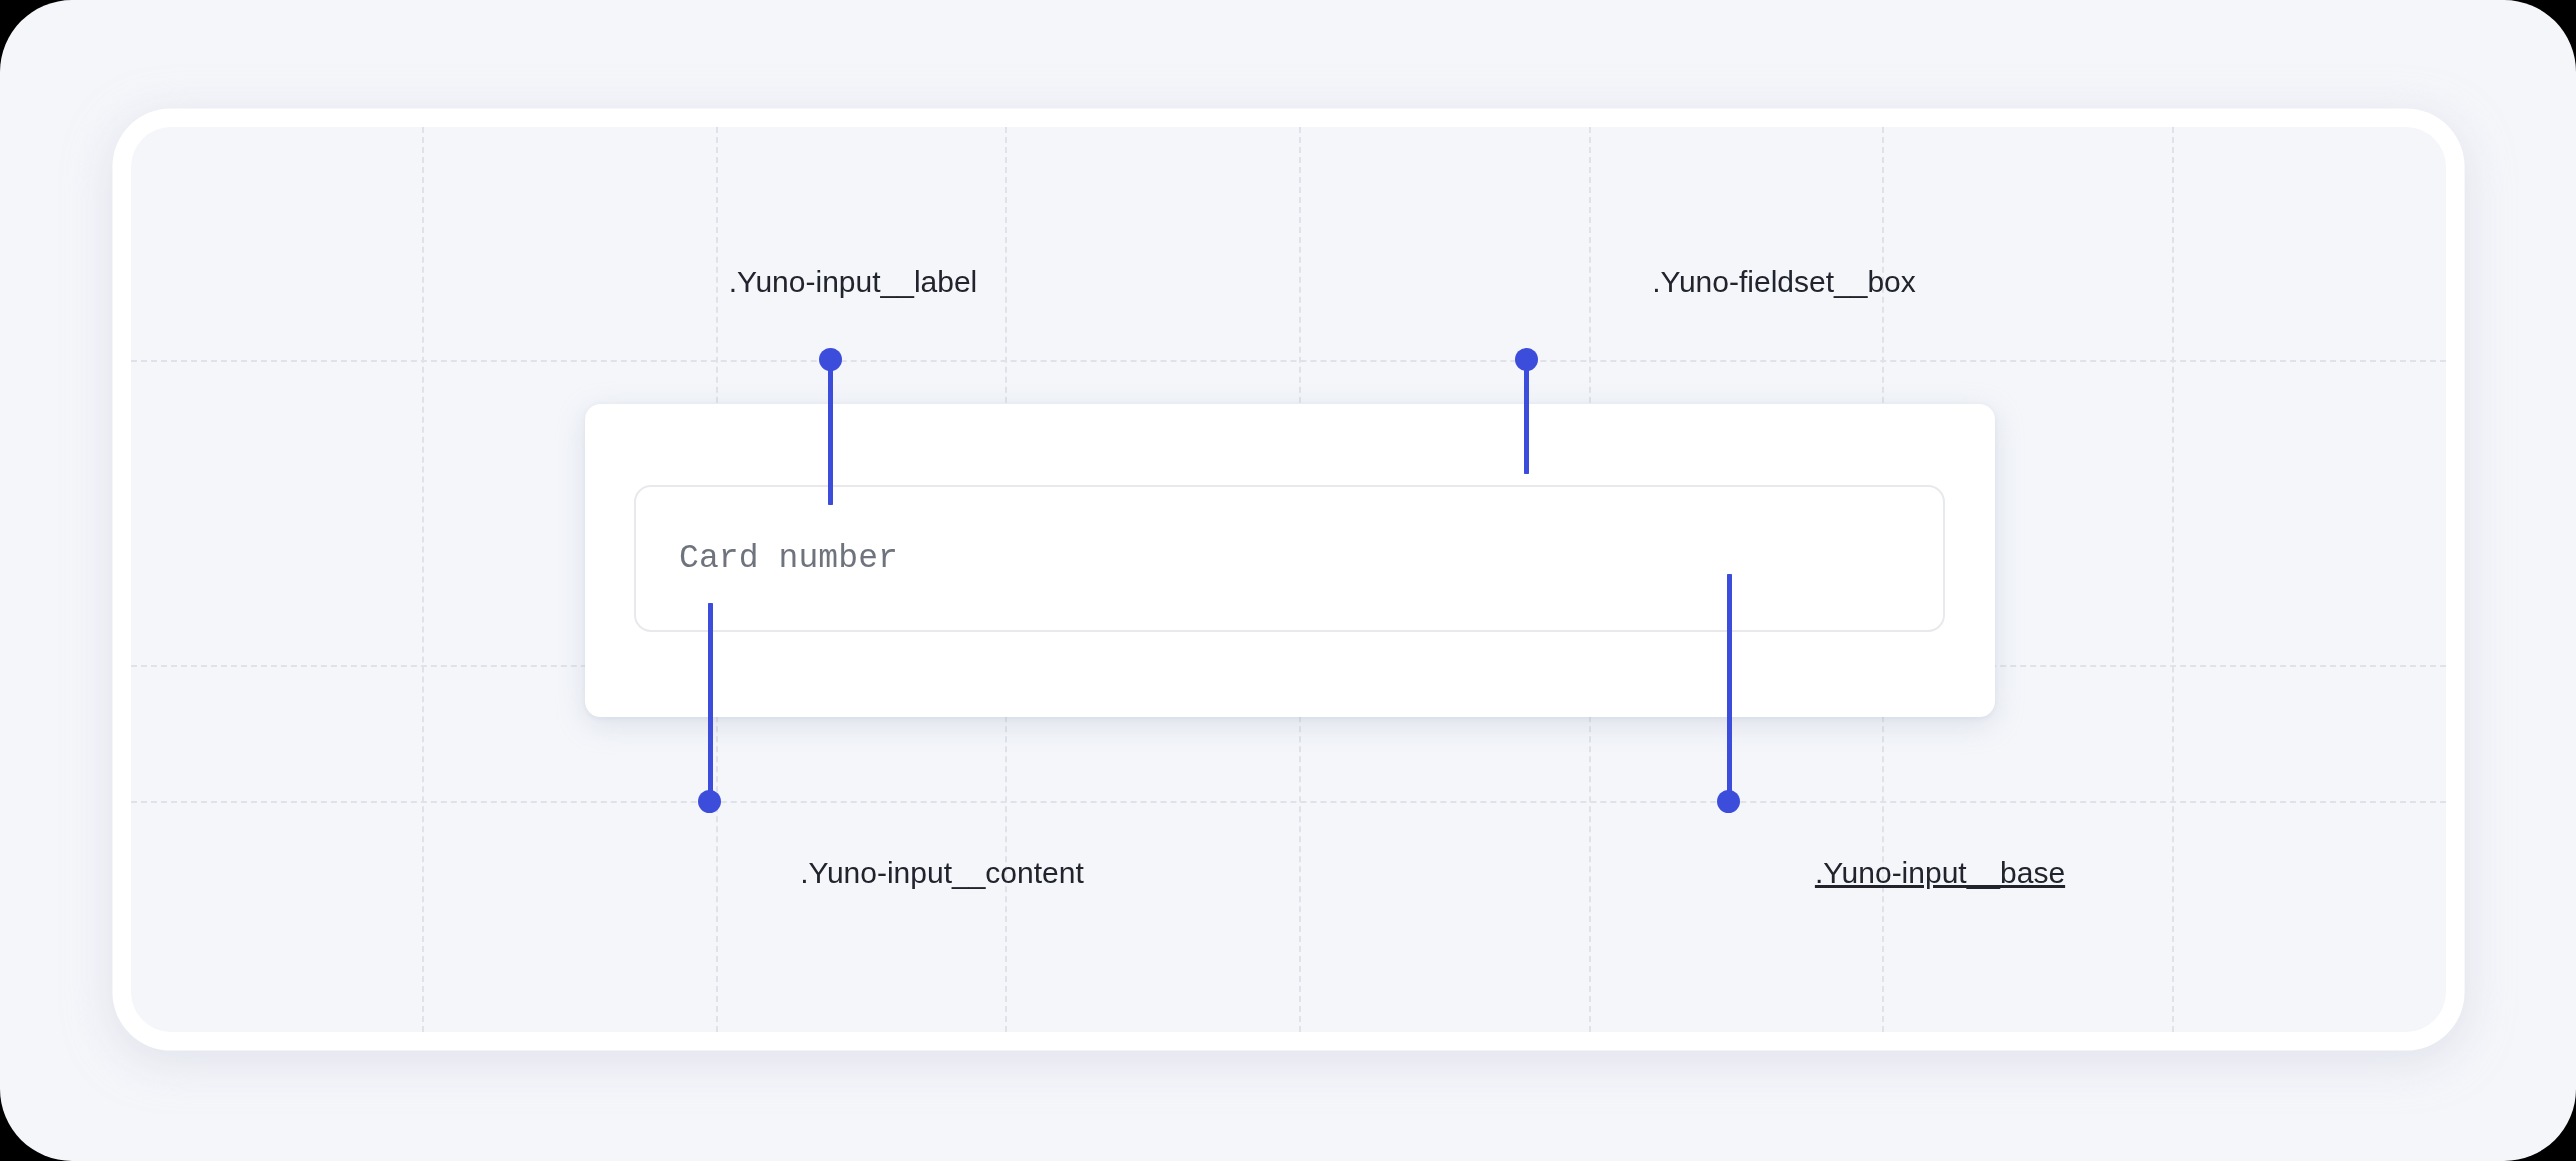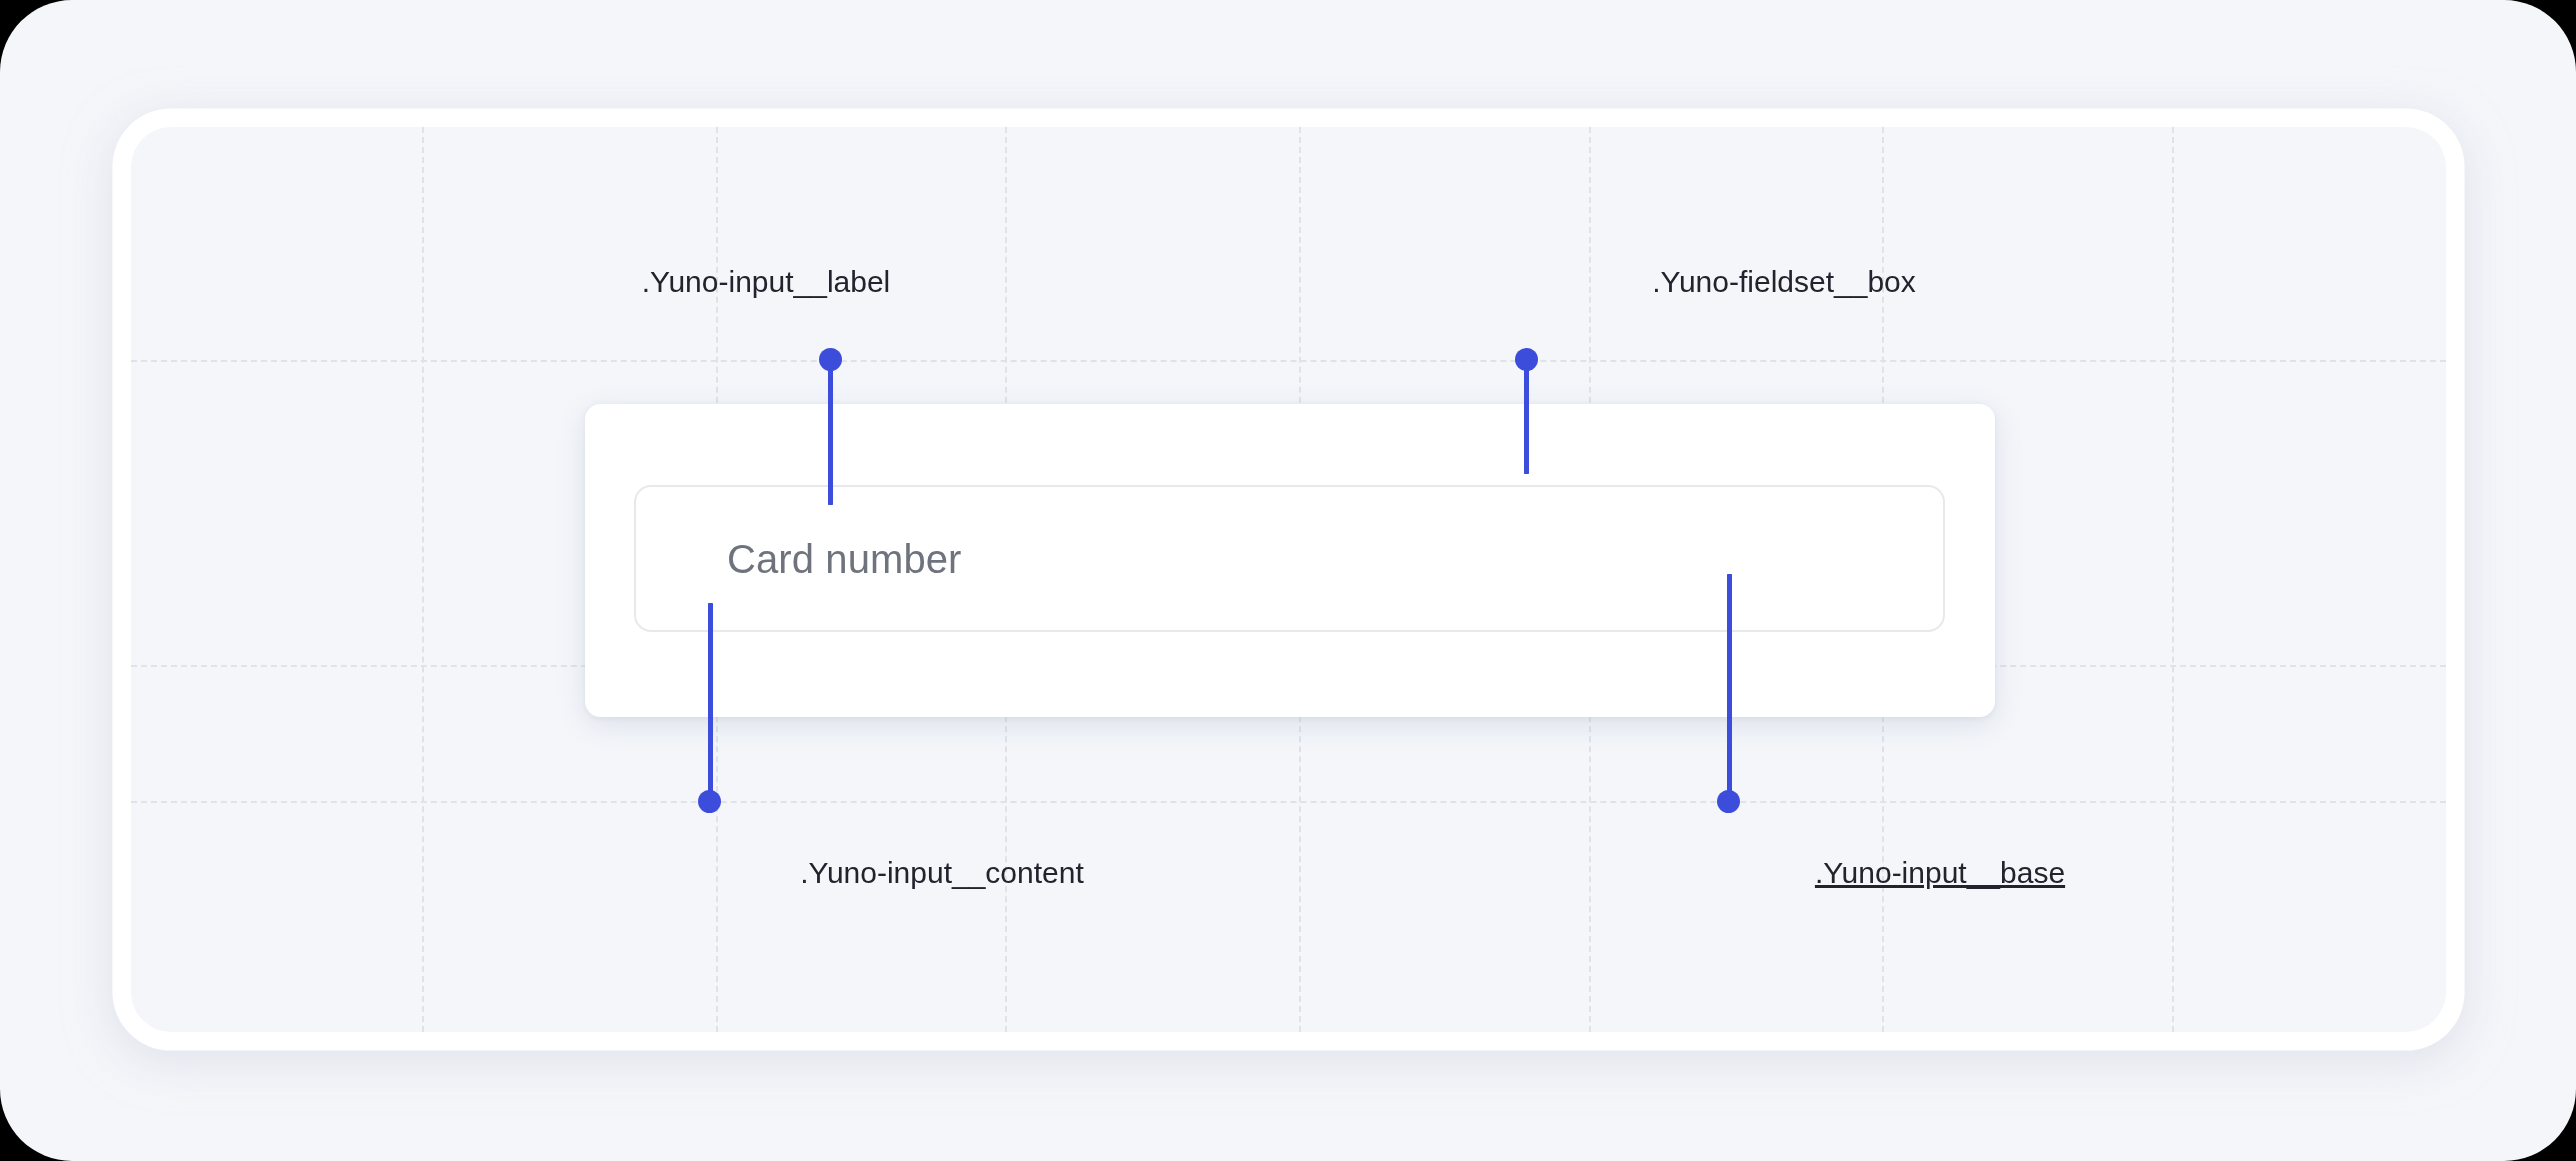--- a/index.html
+++ b/index.html
@@ -88,27 +88,26 @@
   }
   .input-content {
     position: absolute;
     left: 43px;
     top: 0;
     height: 100%;
     display: flex;
     align-items: center;
   }
   .input-placeholder {
-    font-size: 40px;
+    font-size: 33px;
     line-height: 1;
     color: #6e737d;
-    font-family: Liberation Sans, sans-serif;
+    font-family: Liberation Mono, monospace;
     letter-spacing: 0.1px;
     white-space: nowrap;
-    margin-left: 48px;
   }
 
   
   .callout {
     position: absolute;
   }
   .callout-label {
     position: absolute;
     font-size: 30px;
     line-height: 1.1;
@@ -155,21 +154,21 @@
 
   <div class="payment-card">
     <div class="input-fieldset" style="left:49px; top:81px; width:1311px; height:147px;">
       <div class="input-content">
         <span class="input-placeholder">Card number</span>
       </div>
     </div>
   </div>
 
   <div class="callout">
-    <span class="callout-label" style="left:766px; top:265px; transform:translateX(-50%);">.Yuno-input__label</span>
+    <span class="callout-label" style="left:853px; top:265px; transform:translateX(-50%);">.Yuno-input__label</span>
     <span class="callout-dot" style="left:819px; top:348px;"></span>
     <span class="callout-stem" style="left:828px; top:360px; height:145px;"></span>
   </div>
 
   <div class="callout">
     <span class="callout-label" style="left:1784px; top:265px; transform:translateX(-50%);">.Yuno-fieldset__box</span>
     <span class="callout-dot" style="left:1515px; top:348px;"></span>
     <span class="callout-stem" style="left:1524px; top:360px; height:114px;"></span>
   </div>
 

